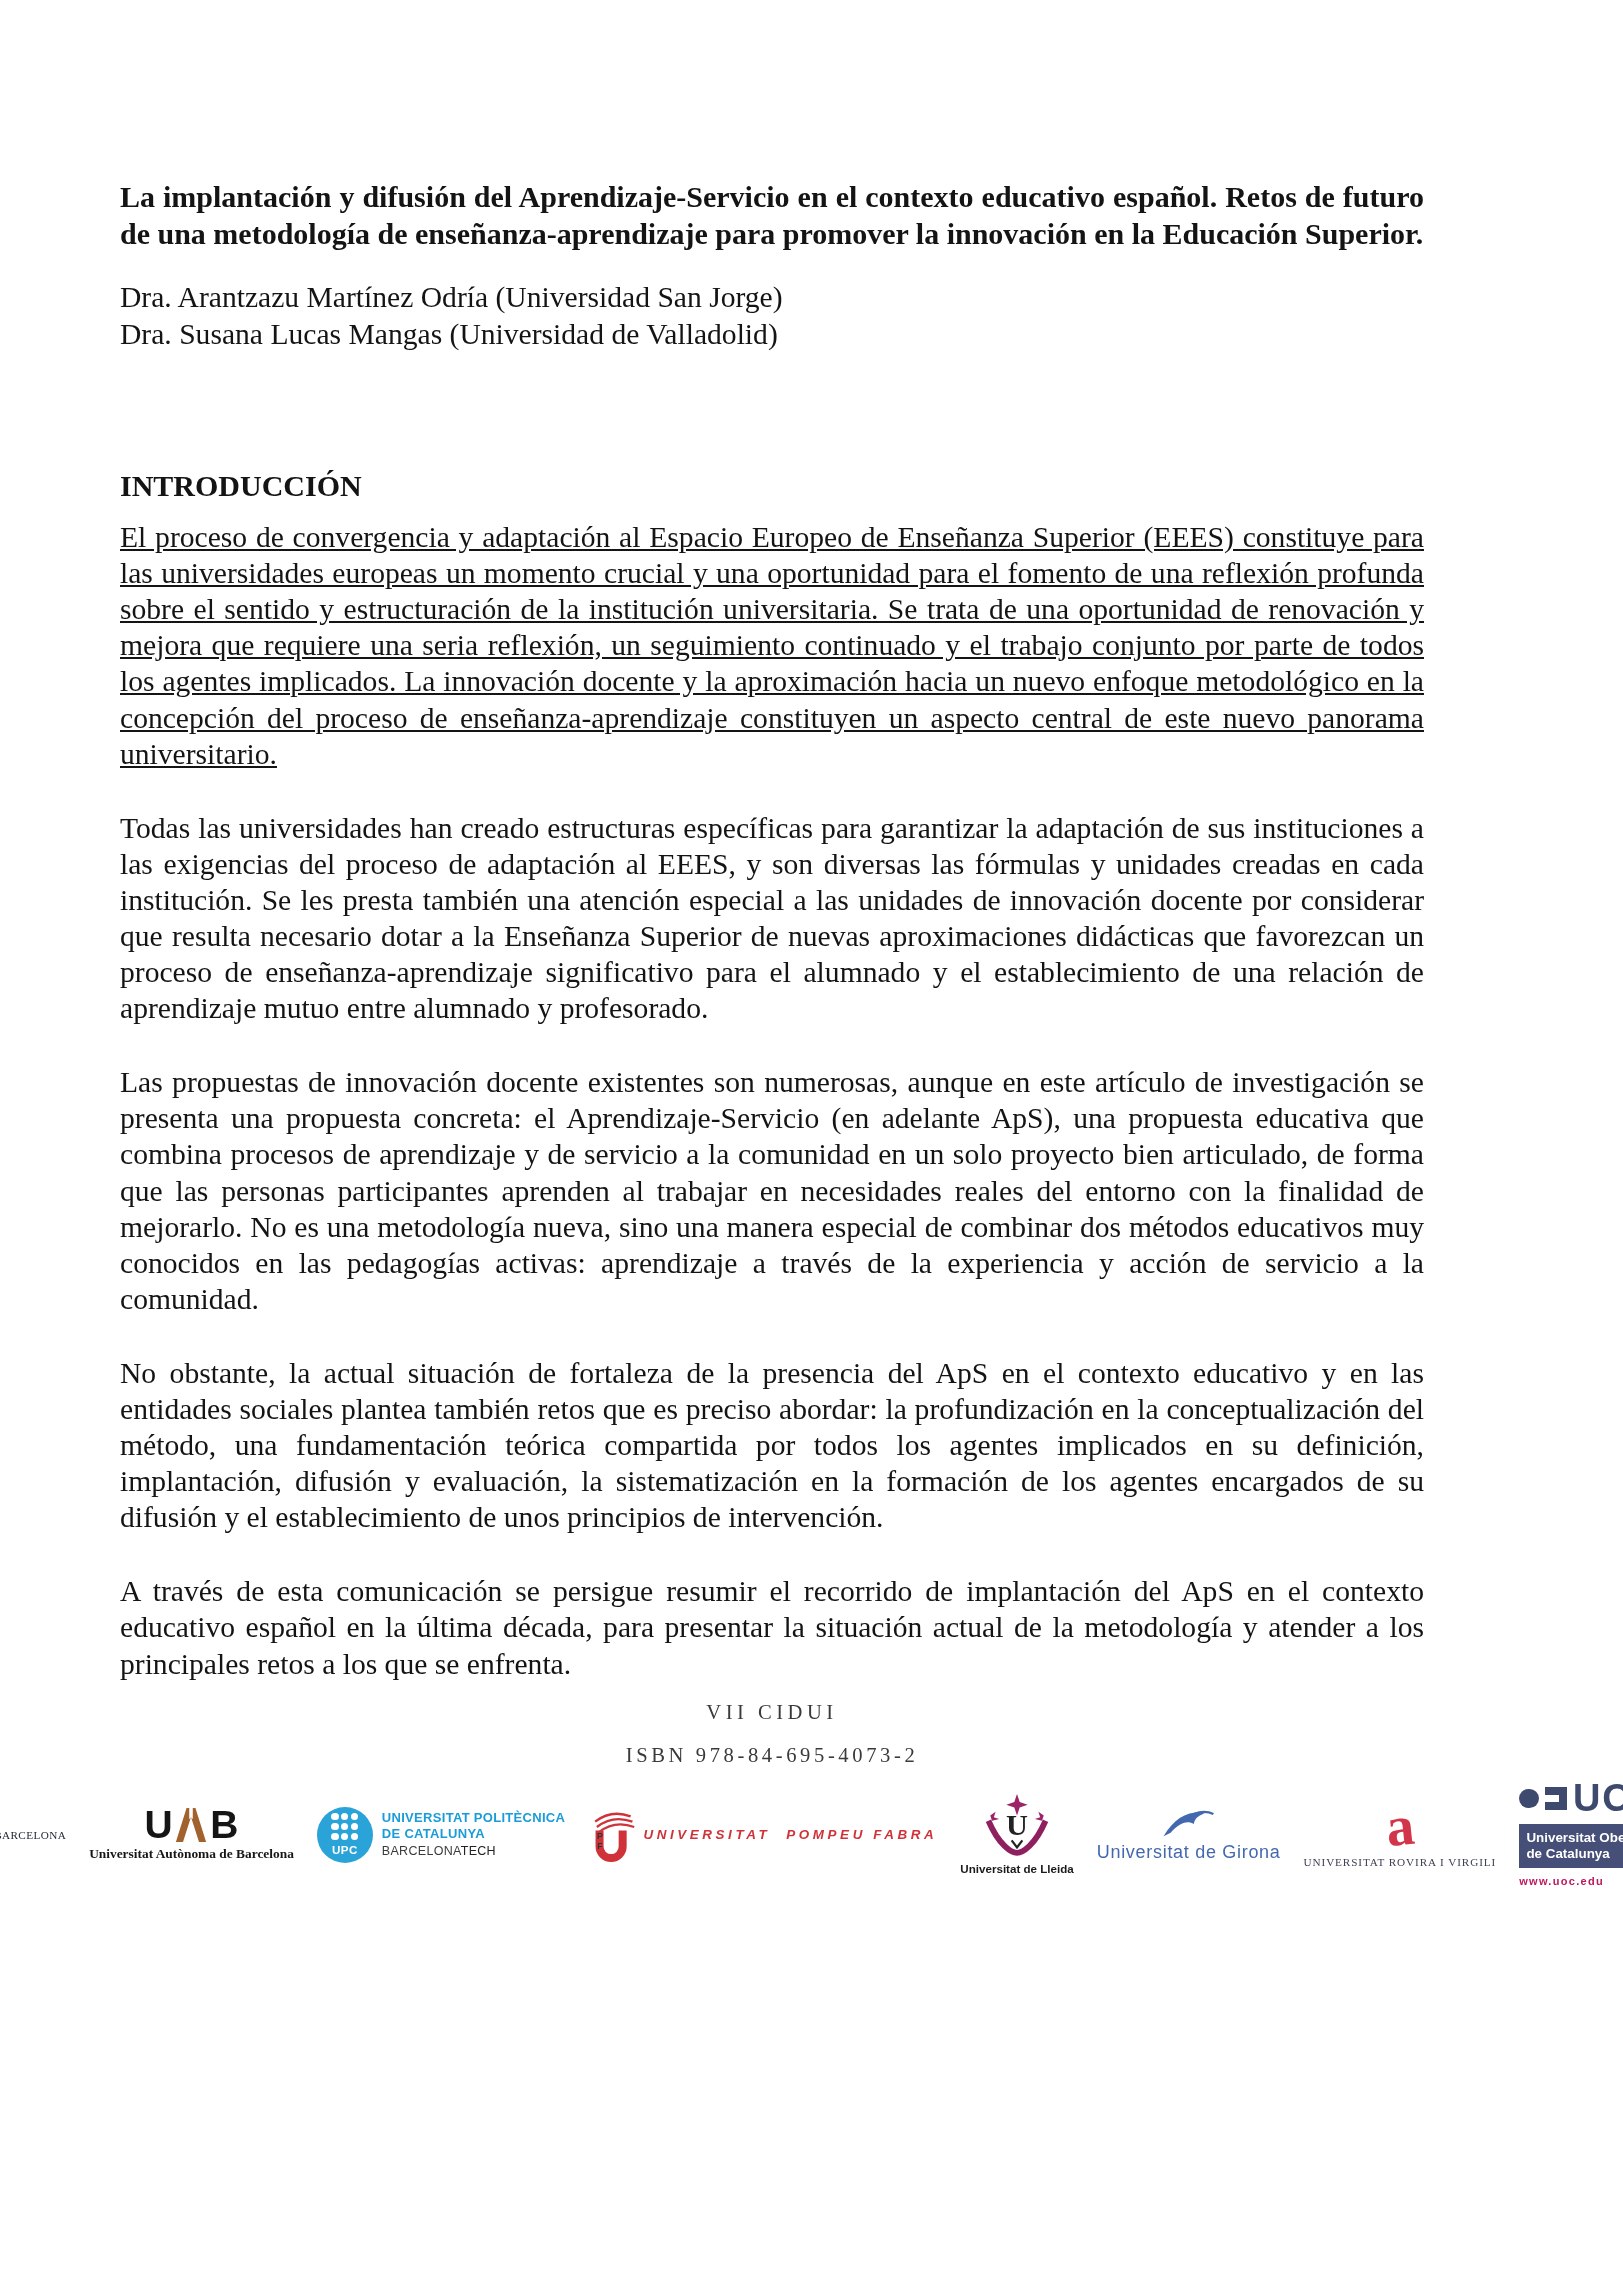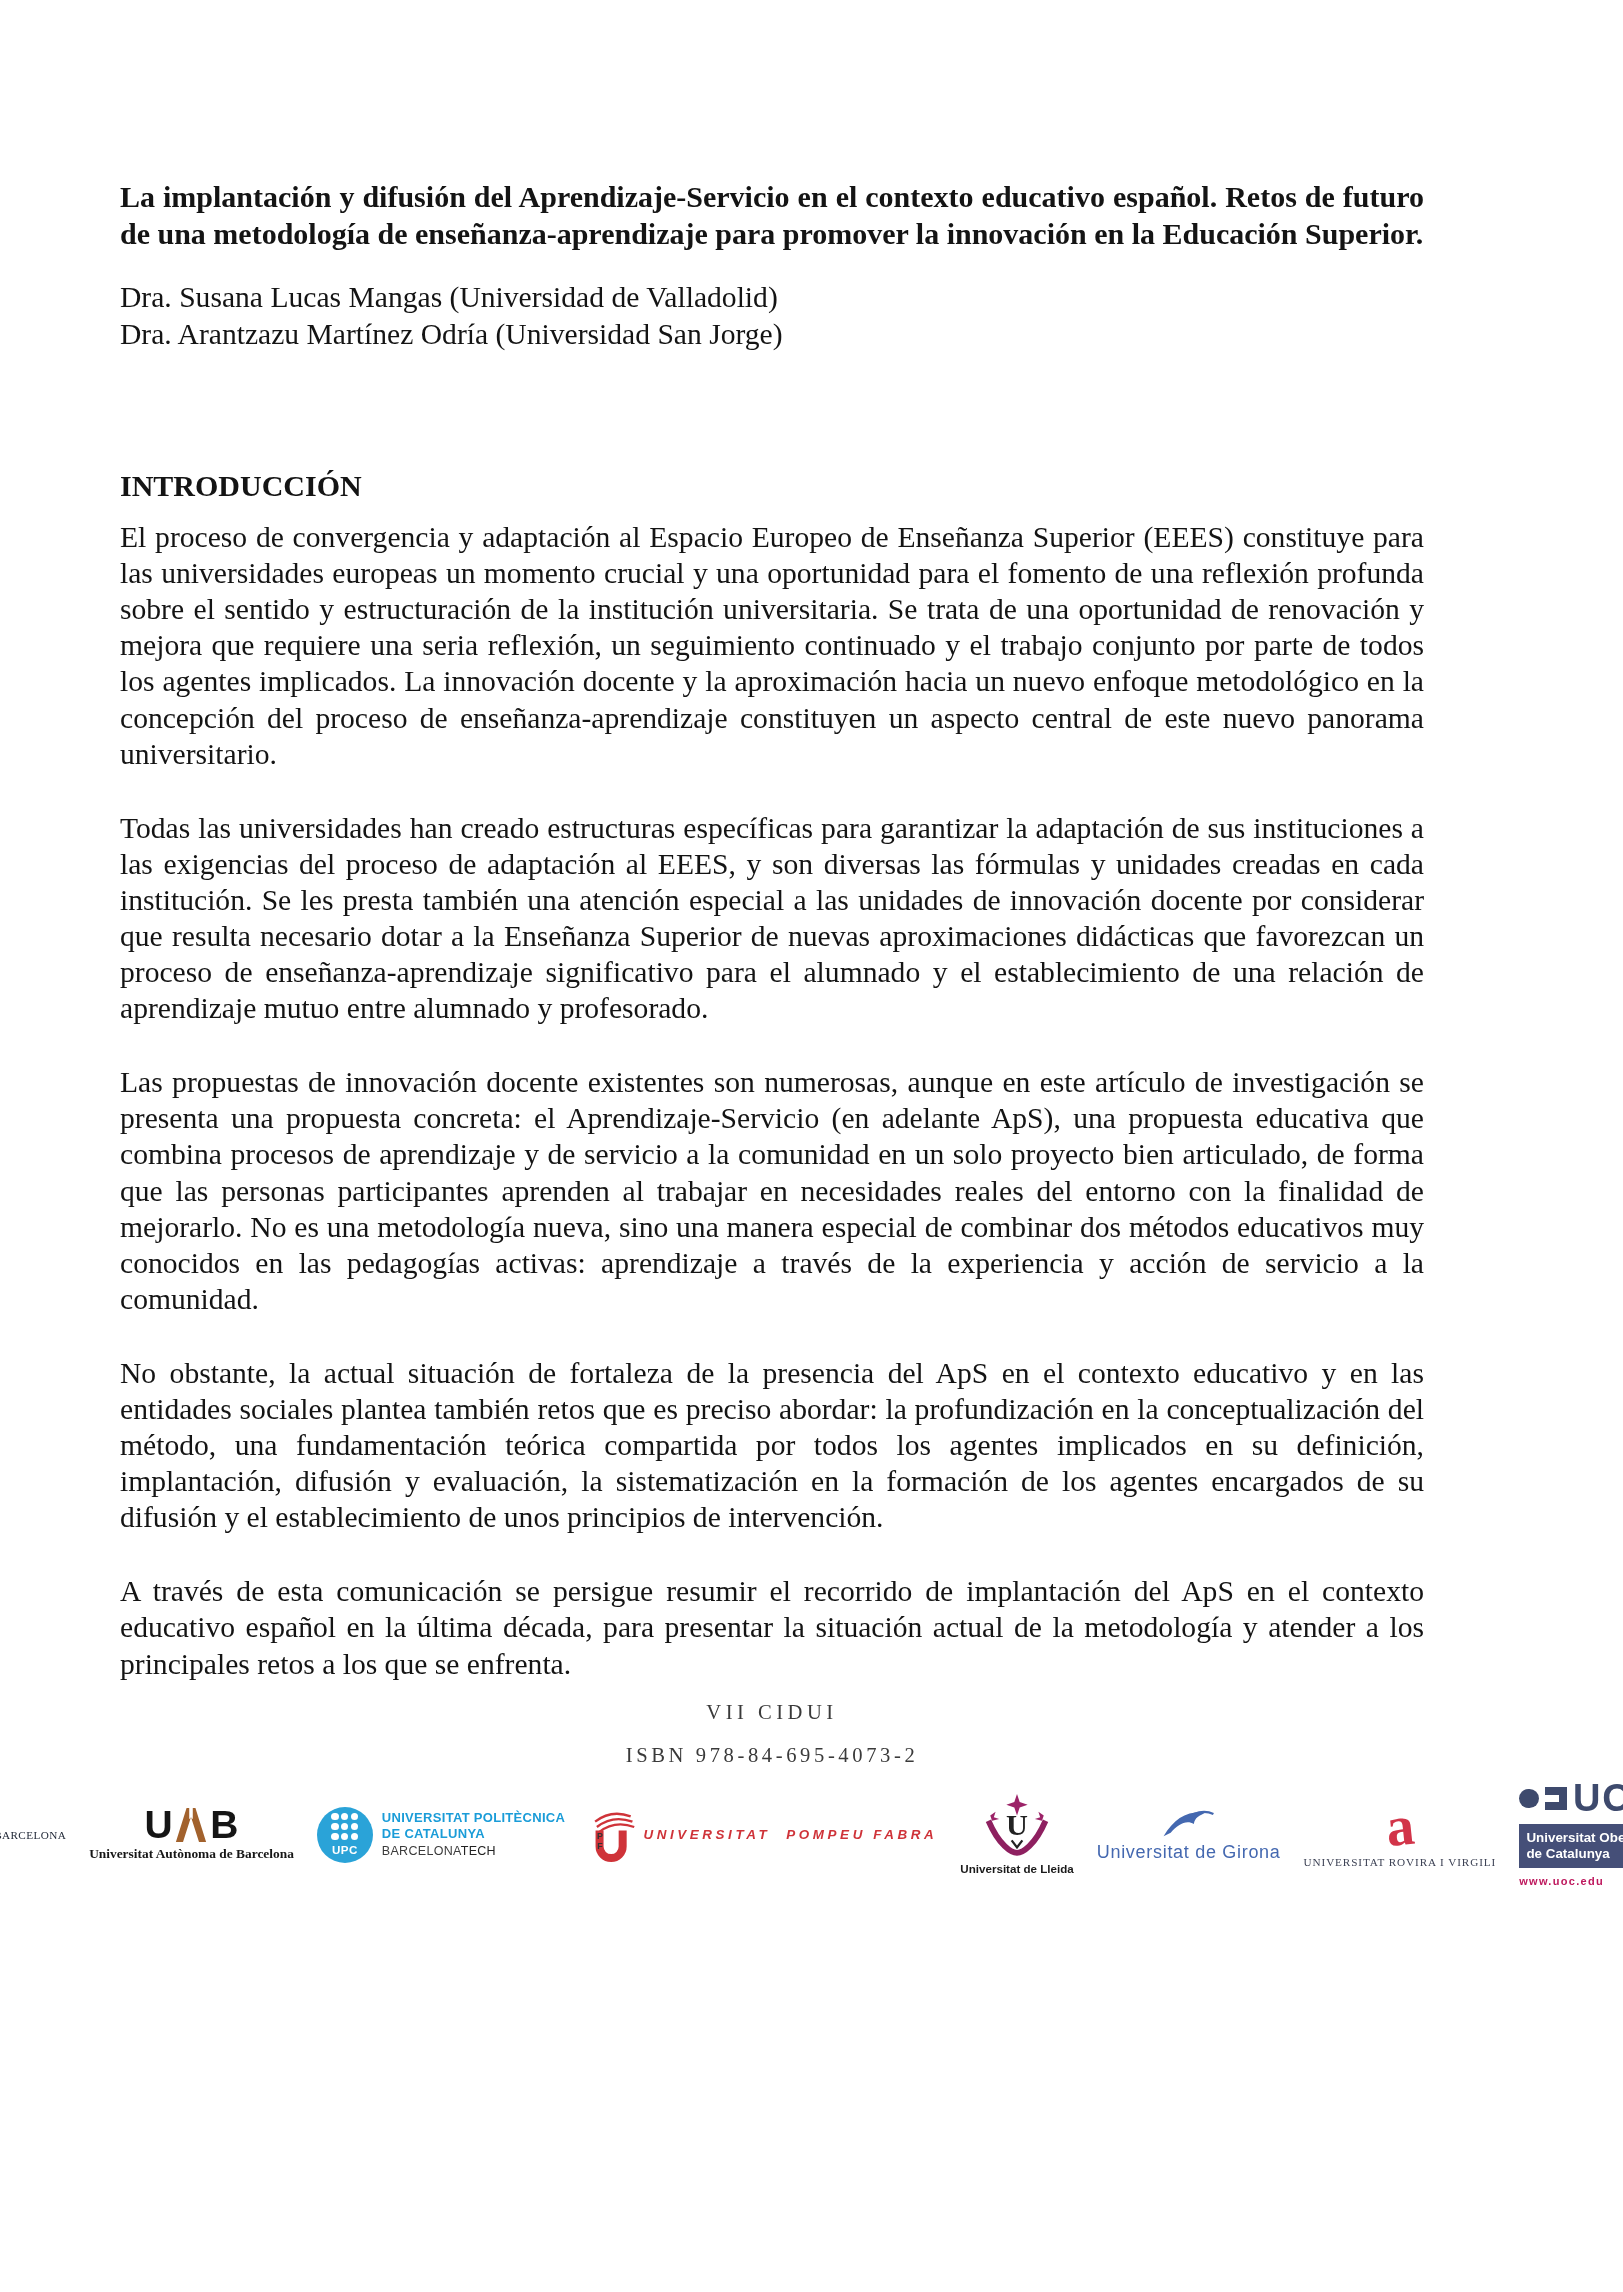--- a/index.html
+++ b/index.html
@@ -19,21 +19,21 @@
   }
   .authors{margin-top:27px;}
   .author-line{font-size:29.6px;line-height:1.25;margin:0;}
   .section-heading{
     font-size:30px;font-weight:bold;margin:115px 0 0 0;line-height:1.22;
   }
   .body-par{
     font-size:29.6px;line-height:1.22;text-align:justify;
     margin:38px 0 0 0;
   }
-  .body-par.first{margin-top:14.3px;}
+  .body-par.first{margin-top:14.3px;text-decoration:underline;}
   .footer-block{margin-top:12.5px;text-align:center;color:#3a3a3a;}
   .footer-line{font-size:20.6px;line-height:1.1;margin-top:19.7px;}
   .footer-secretaria{letter-spacing:6.3px;}
   .footer-edition{letter-spacing:4.5px;}
   .footer-isbn{letter-spacing:3.6px;}
 
   
   .logo-strip{
     margin-top:16px;
     padding:0 9px;
@@ -118,22 +118,22 @@
   .uoc-url{margin-top:6.3px;font-weight:bold;font-size:11px;color:#be185d;letter-spacing:1.3px;}
 </style>
 </head>
 <body>
 
 <div class="page">
 
   <h1 class="title">La implantación y difusión del Aprendizaje-Servicio en el contexto educativo español. Retos de futuro de una metodología de enseñanza-aprendizaje para promover la innovación en la Educación Superior.</h1>
 
   <div class="authors">
+    <p class="author-line">Dra. Arantzazu Martínez Odría (Universidad San Jorge)</p>
     <p class="author-line">Dra. Susana Lucas Mangas (Universidad de Valladolid)</p>
-    <p class="author-line">Dra. Arantzazu Martínez Odría (Universidad San Jorge)</p>
   </div>
 
   <h2 class="section-heading">INTRODUCCIÓN</h2>
 
   <p class="body-par first">El proceso de convergencia y adaptación al Espacio Europeo de Enseñanza Superior (EEES) constituye para las universidades europeas un momento crucial y una oportunidad para el fomento de una reflexión profunda sobre el sentido y estructuración de la institución universitaria. Se trata de una oportunidad de renovación y mejora que requiere una seria reflexión, un seguimiento continuado y el trabajo conjunto por parte de todos los agentes implicados. La innovación docente y la aproximación hacia un nuevo enfoque metodológico en la concepción del proceso de enseñanza-aprendizaje constituyen un aspecto central de este nuevo panorama universitario.</p>
   <p class="body-par">Todas las universidades han creado estructuras específicas para garantizar la adaptación de sus instituciones a las exigencias del proceso de adaptación al EEES, y son diversas las fórmulas y unidades creadas en cada institución. Se les presta también una atención especial a las unidades de innovación docente por considerar que resulta necesario dotar a la Enseñanza Superior de nuevas aproximaciones didácticas que favorezcan un proceso de enseñanza-aprendizaje significativo para el alumnado y el establecimiento de una relación de aprendizaje mutuo entre alumnado y profesorado.</p>
   <p class="body-par">Las propuestas de innovación docente existentes son numerosas, aunque en este artículo de investigación se presenta una propuesta concreta: el Aprendizaje-Servicio (en adelante ApS), una propuesta educativa que combina procesos de aprendizaje y de servicio a la comunidad en un solo proyecto bien articulado, de forma que las personas participantes aprenden al trabajar en necesidades reales del entorno con la finalidad de mejorarlo. No es una metodología nueva, sino una manera especial de combinar dos métodos educativos muy conocidos en las pedagogías activas: aprendizaje a través de la experiencia y acción de servicio a la comunidad.</p>
   <p class="body-par">No obstante, la actual situación de fortaleza de la presencia del ApS en el contexto educativo y en las entidades sociales plantea también retos que es preciso abordar: la profundización en la conceptualización del método, una fundamentación teórica compartida por todos los agentes implicados en su definición, implantación, difusión y evaluación, la sistematización en la formación de los agentes encargados de su difusión y el establecimiento de unos principios de intervención.</p>
   <p class="body-par">A través de esta comunicación se persigue resumir el recorrido de implantación del ApS en el contexto educativo español en la última década, para presentar la situación actual de la metodología y atender a los principales retos a los que se enfrenta.</p>
 

